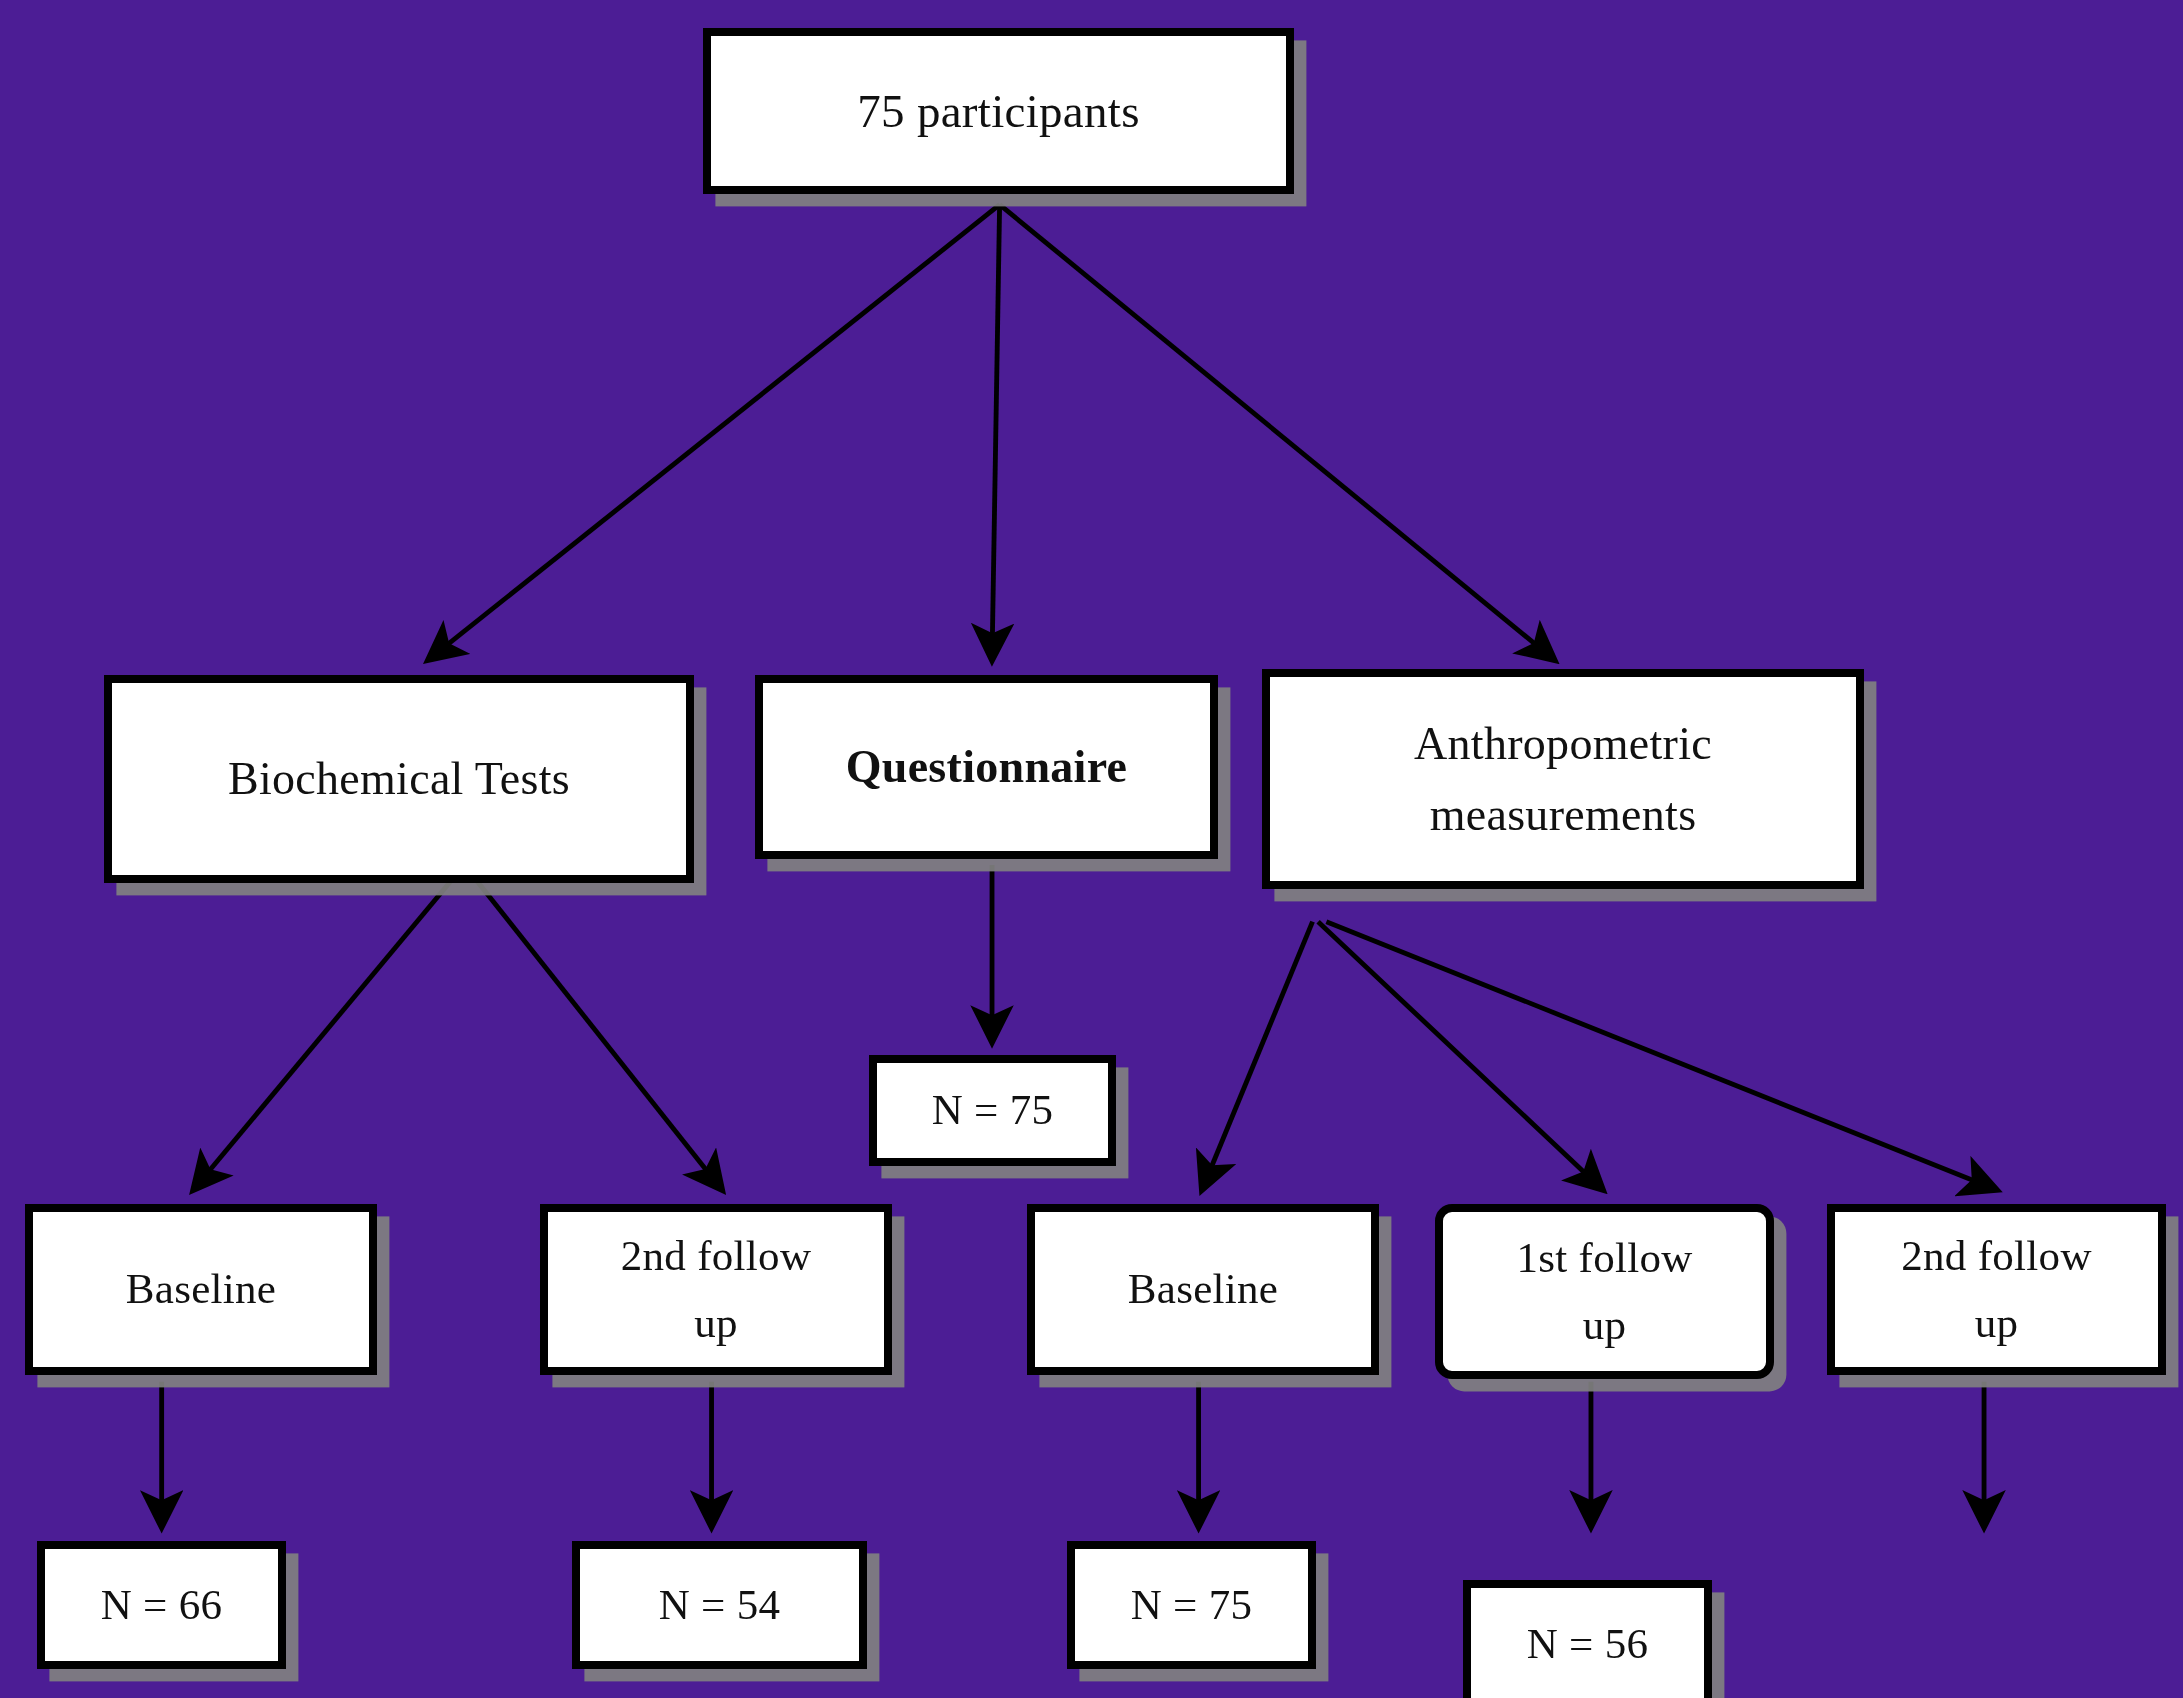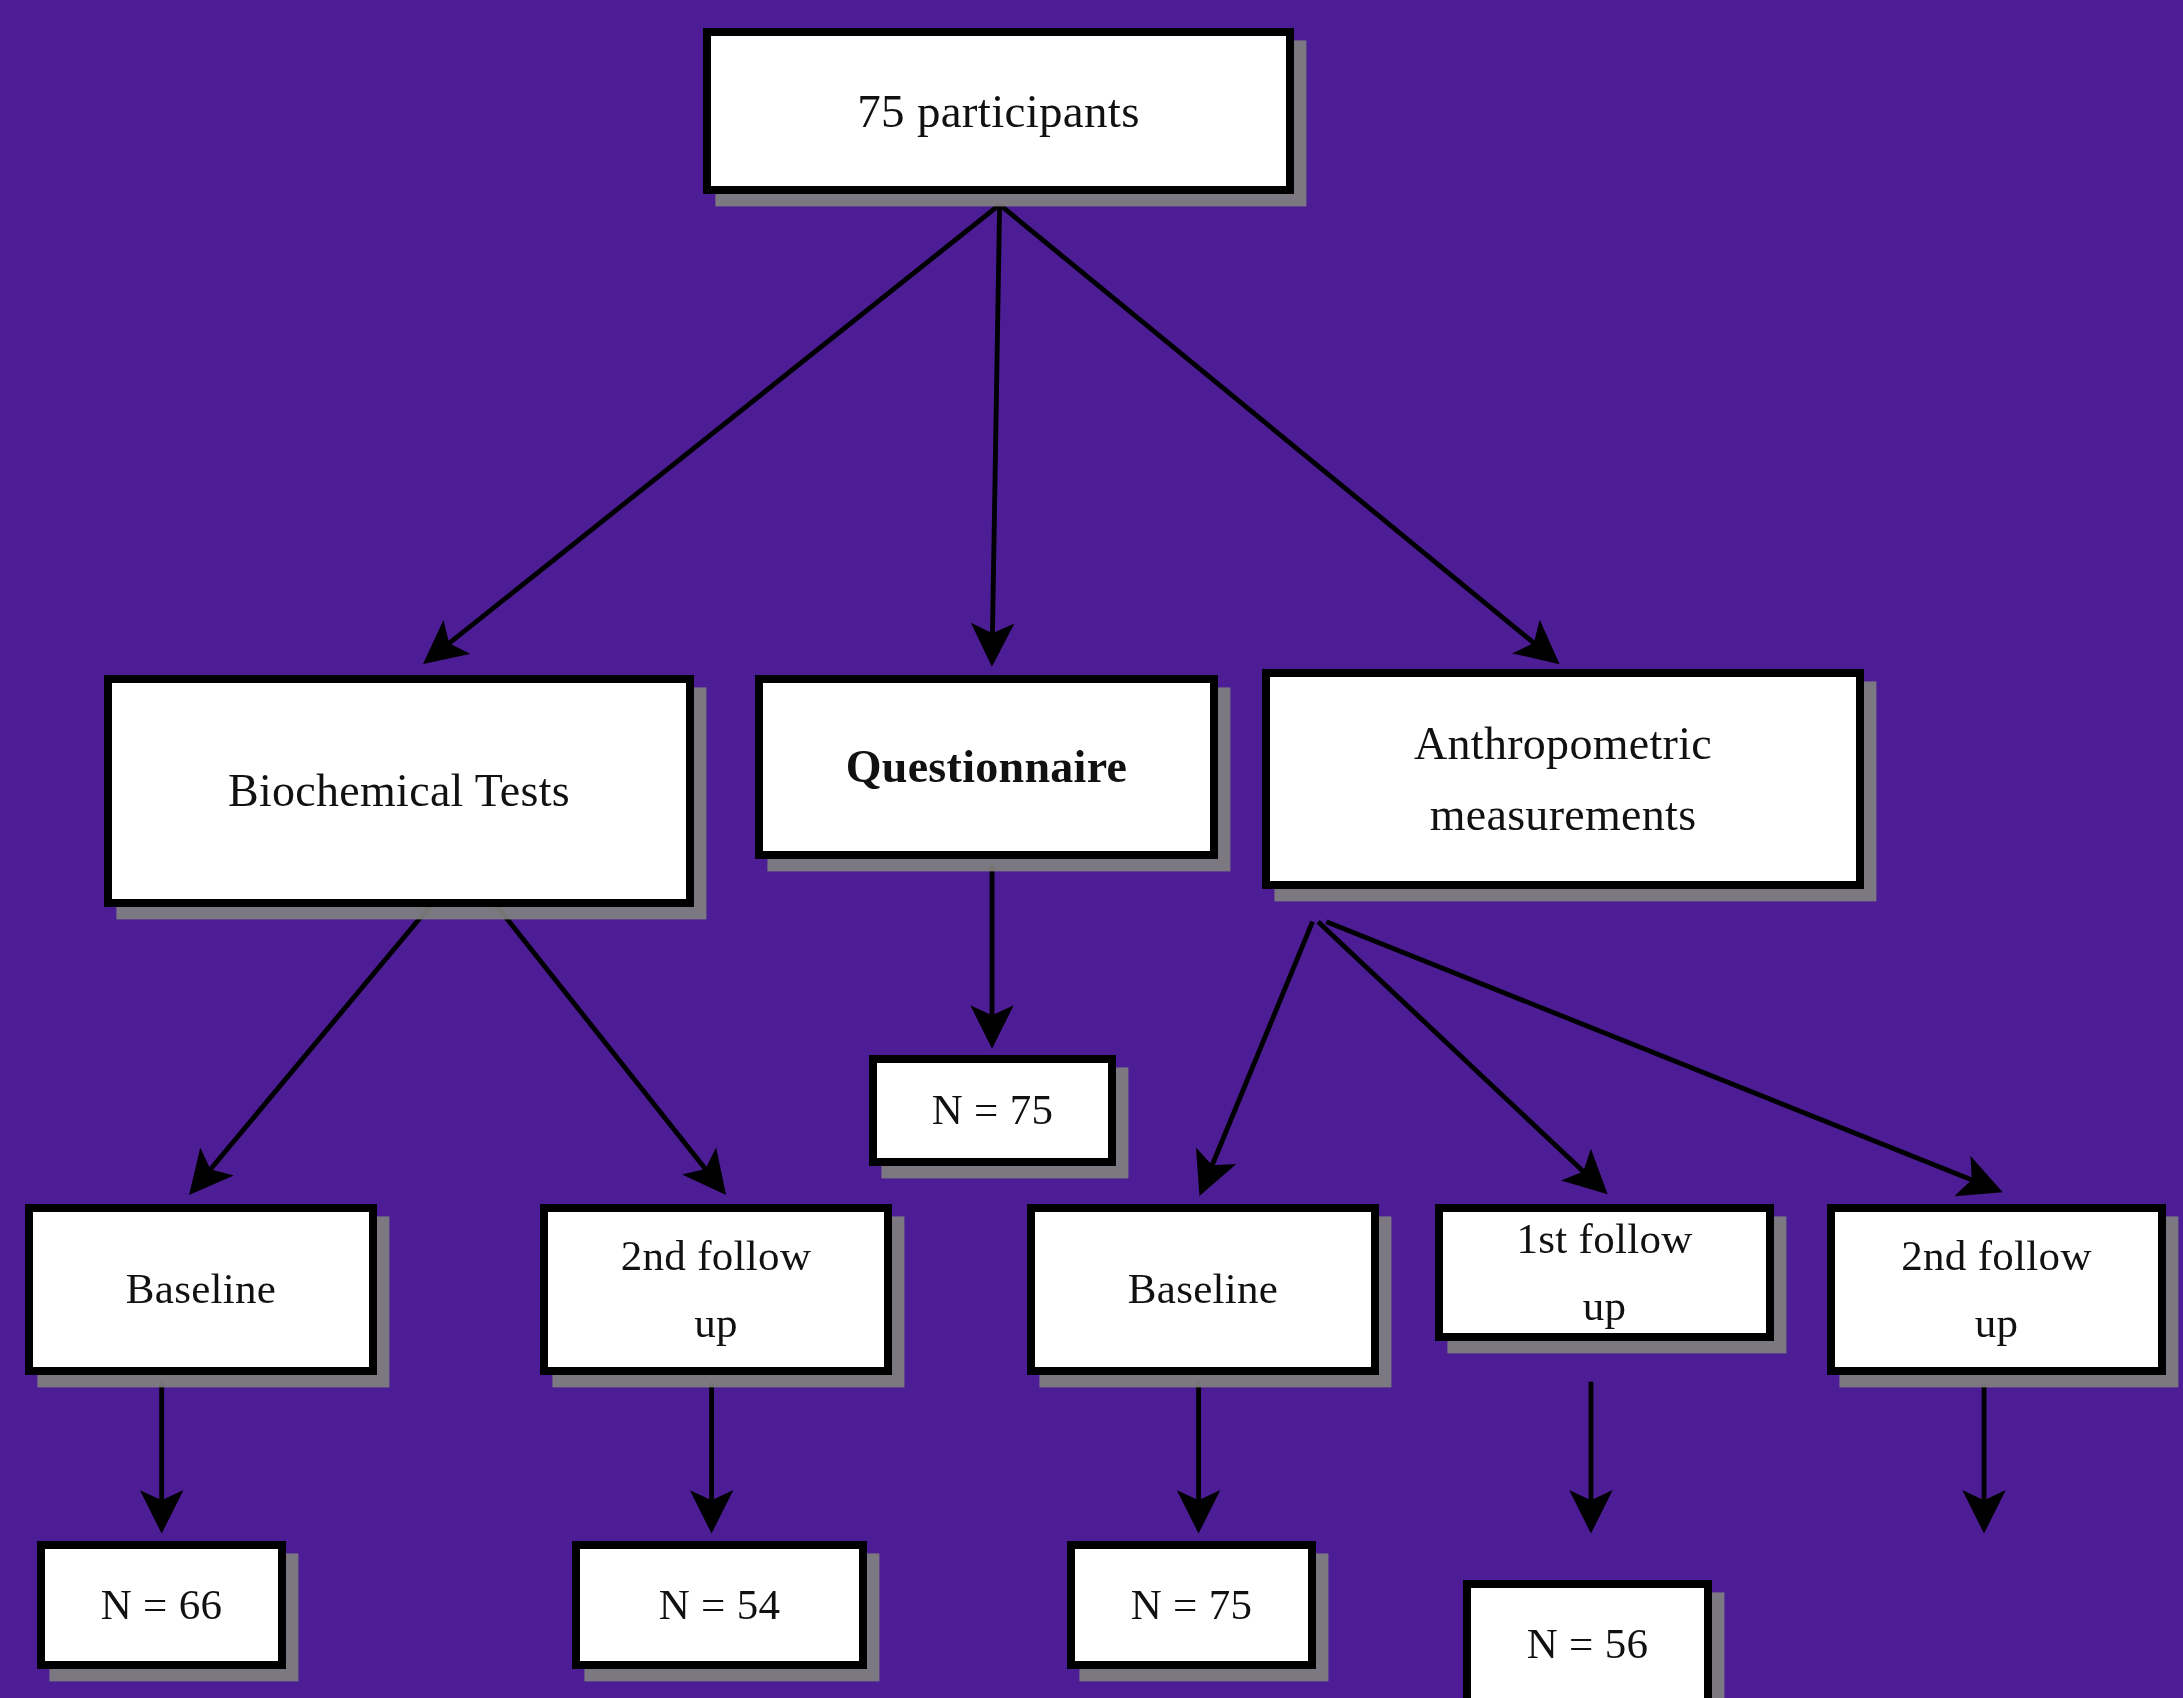--- a/index.html
+++ b/index.html
@@ -78,21 +78,21 @@
         <line x1="1735" y1="2000" x2="1735" y2="2210" stroke="#000000" stroke-width="7" marker-end="url(#arrowhead)"></line>
         <line x1="2303" y1="2000" x2="2303" y2="2210" stroke="#000000" stroke-width="7" marker-end="url(#arrowhead)"></line>
         <line x1="2872" y1="2000" x2="2872" y2="2210" stroke="#000000" stroke-width="7" marker-end="url(#arrowhead)"></line>
       </g>
   </svg>
 
   <div class="node-box" style="left:703px;top:28px;width:591px;height:166px;">
     <span class="node-label lbl-xl">75 participants</span>
   </div>
 
-  <div class="node-box" style="left:104px;top:675px;width:590px;height:232px;">
+  <div class="node-box" style="left:104px;top:675px;width:590px;height:208px;">
     <span class="node-label lbl-lg">Biochemical Tests</span>
   </div>
 
   <div class="node-box" style="left:755px;top:675px;width:463px;height:184px;font-weight:bold;">
     <span class="node-label lbl-lg">Questionnaire</span>
   </div>
 
   <div class="node-box" style="left:1262px;top:669px;width:602px;height:220px;">
     <span class="node-label lbl-lg">Anthropometric
 measurements</span>
@@ -108,21 +108,21 @@
 
   <div class="node-box" style="left:540px;top:1204px;width:352px;height:171px;">
     <span class="node-label lbl-md">2nd follow
 up</span>
   </div>
 
   <div class="node-box" style="left:1027px;top:1204px;width:352px;height:171px;">
     <span class="node-label lbl-md">Baseline</span>
   </div>
 
-  <div class="node-box" style="left:1435px;top:1204px;width:339px;height:137px;">
+  <div class="node-box" style="left:1435px;top:1204px;width:339px;height:175px;border-radius:17px;">
     <span class="node-label lbl-md">1st follow
 up</span>
   </div>
 
   <div class="node-box" style="left:1827px;top:1204px;width:339px;height:171px;">
     <span class="node-label lbl-md">2nd follow
 up</span>
   </div>
 
   <div class="node-box" style="left:37px;top:1541px;width:249px;height:128px;">

